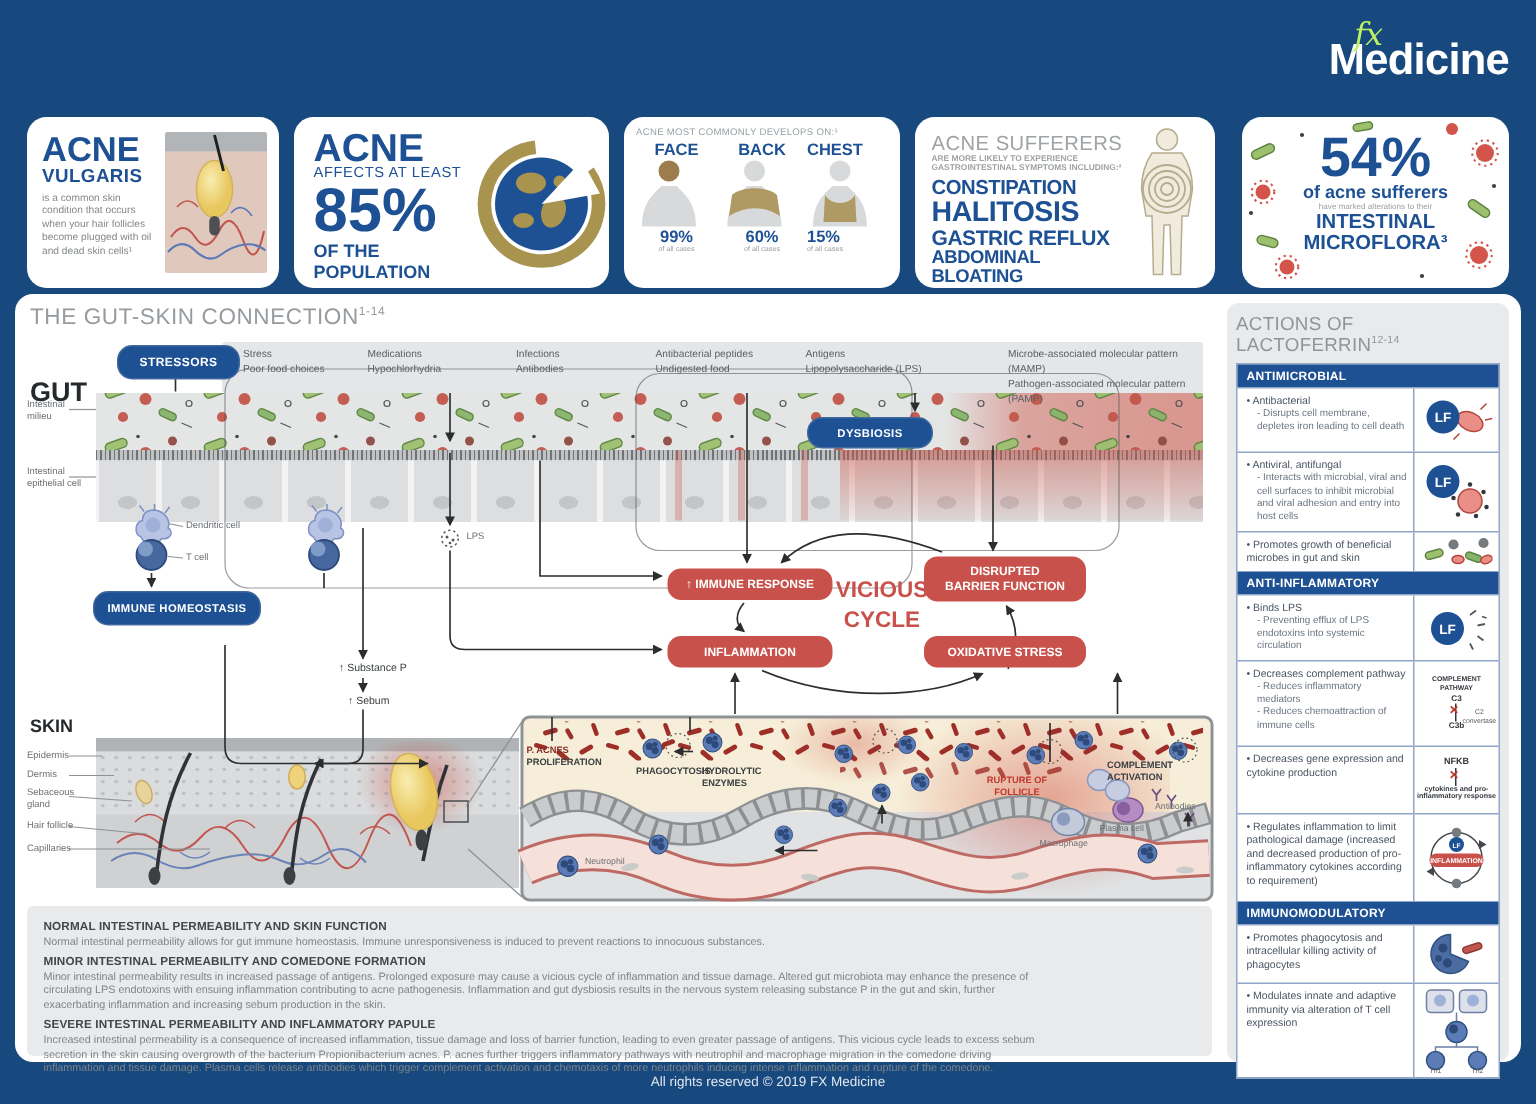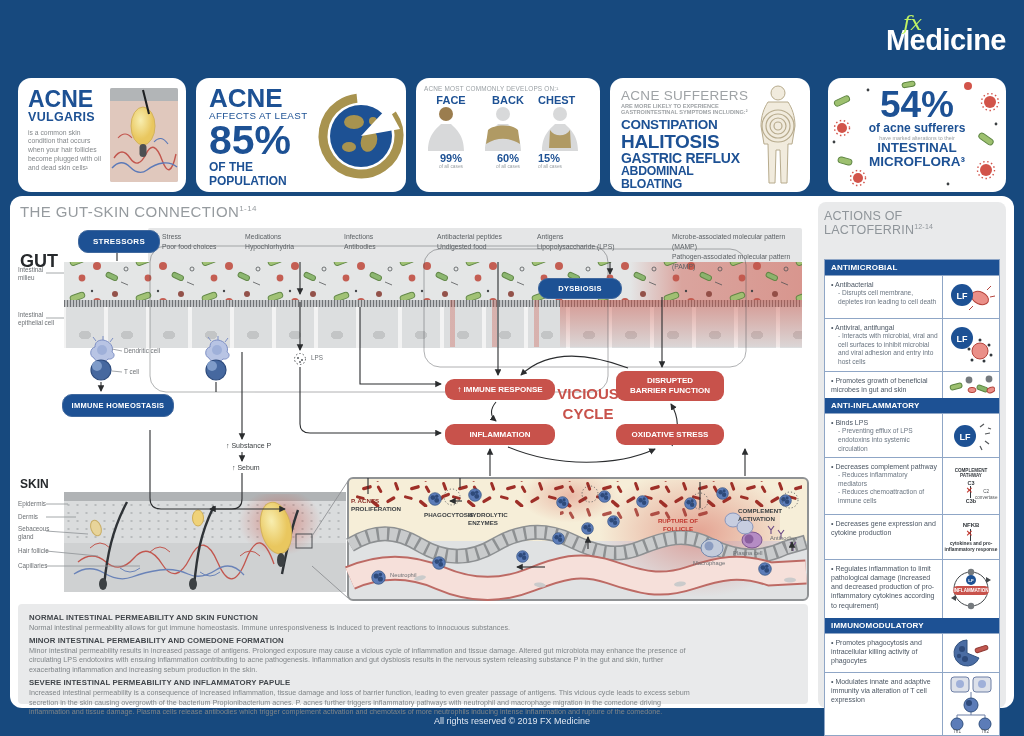--- a/index.html
+++ b/index.html
@@ -11,21 +11,21 @@
   .npill{background:#1D5194;color:#fff;font-weight:bold;font-size:7.5px;letter-spacing:.3px;
          border-radius:10px;display:flex;align-items:center;justify-content:center;border:1px solid #41699e}
   .rpill{background:#C8524B;color:#fff;font-weight:bold;font-size:8px;border-radius:9px;
          display:flex;align-items:center;justify-content:center;text-align:center;line-height:1.2}
   .lbl{font-size:6.3px;color:#6c7074;line-height:1.3}
   .collbl{font-size:6.8px;color:#5c6165;line-height:1.45}
   .panel-lbl{font-size:6.2px;font-weight:bold;color:#3c4043;line-height:1.25}
   .sidebar{position:absolute;left:818px;top:202px;width:188px;height:506px;background:#E9EAEB;border-radius:8px;
            padding:7px 6px;box-sizing:border-box}
   .sb-title{font-size:12.5px;color:#8f959a;letter-spacing:.2px}
-  .sb-table{margin-top:22px;border:1px solid #8fa6c6;background:#fff}
+  .sb-table{margin-top:5px;border:1px solid #8fa6c6;background:#fff}
   .sb-head{background:#1D5194;color:#fff;font-size:8px;font-weight:bold;padding:3px 6px;letter-spacing:.2px}
   .sb-row{display:flex;border-top:1px solid #8fa6c6}
   .sb-row:first-child{border-top:none}
   .sb-text{flex:1;padding:4px 4px 4px 6px}
   .sb-text .m{font-size:7px;color:#4b5663;line-height:1.3}
   .sb-text .s{font-size:6.6px;color:#6b7682;line-height:1.3;margin-left:7px}
   .sb-icon{width:54px;border-left:1px solid #8fa6c6;display:flex;align-items:center;justify-content:center;
            flex-direction:column;padding:2px 1px}
   .ic-note{font-size:4.6px;font-weight:bold;color:#33383d;text-align:center;line-height:1.15}
   .xmark{color:#c0372e;font-weight:bold;font-size:8px;line-height:.8}

